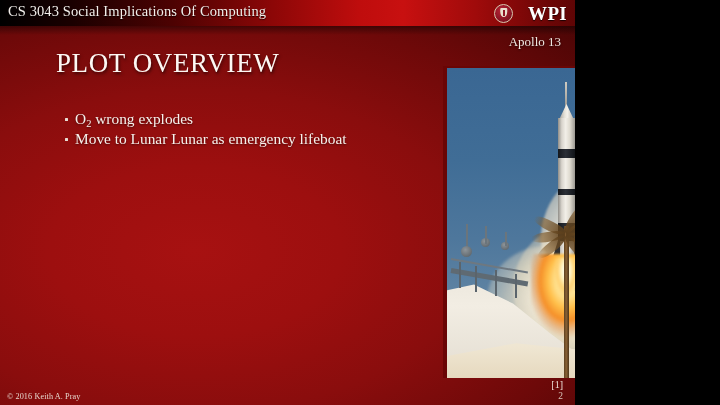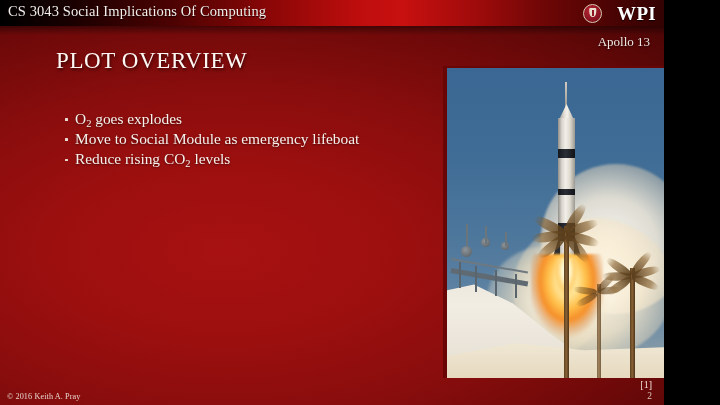--- a/index.html
+++ b/index.html
@@ -2,21 +2,21 @@
 <html><head>
 <meta charset="utf-8">
 <style>
   html, body {
     margin: 0;
     padding: 0;
     background: #000;
   }
   .slide {
     position: relative;
-    width: 664px;
+    width: 575px;
     height: 405px;
     overflow: hidden;
     font-family: "Liberation Serif", "DejaVu Serif", serif;
     background:
       radial-gradient(ellipse 115% 95% at 34% 62%,
         #a71111 0%,
         #9d0f0f 22%,
         #8a0d0d 42%,
         #6e0909 62%,
         #530606 78%,
@@ -117,21 +117,21 @@
     top: 34px;
     font-size: 13px;
     color: #f0e8e2;
     text-shadow: 0 1px 2px rgba(0,0,0,0.65);
   }
   
   .slide-title {
     position: absolute;
     left: 56px;
     top: 48px;
-    font-size: 23px;
+    font-size: 27px;
     color: #fdf8f4;
     letter-spacing: 0.6px;
     text-shadow: 1px 1.5px 3px rgba(0,0,0,0.55);
   }
   
   .bullets {
     position: absolute;
     left: 64px;
     top: 109px;
     width: 372px;
@@ -420,23 +420,22 @@
   <div class="wpi-logo">
     <div class="wpi-seal"></div>
     <div class="wpi-text">WPI</div>
   </div>
 
   <div class="subtitle">Apollo 13</div>
 
   <div class="slide-title">PLOT OVERVIEW</div>
 
   <ul class="bullets">
-    <li class="bullet"><span>O</span><sub>2</sub><span> goes explodes</span></li>
-    <li class="bullet"><span>Move to Social Module as emergency lifeboat</span><sub></sub><span></span></li>
-    <li class="bullet"><span>Reduce rising CO</span><sub>2</sub><span> levels</span></li>
+    <li class="bullet"><span>O</span><sub>2</sub><span> wrong explodes</span></li>
+    <li class="bullet"><span>Move to Lunar Lunar as emergency lifeboat</span><sub></sub><span></span></li>
   </ul>
 
   <div class="photo-frame">
     <div class="photo">
       <div class="sky"></div>
 
       <div class="glow"></div>
       <div class="smoke-a"></div>
       <div class="smoke-b"></div>
       <div class="smoke-c"></div>

